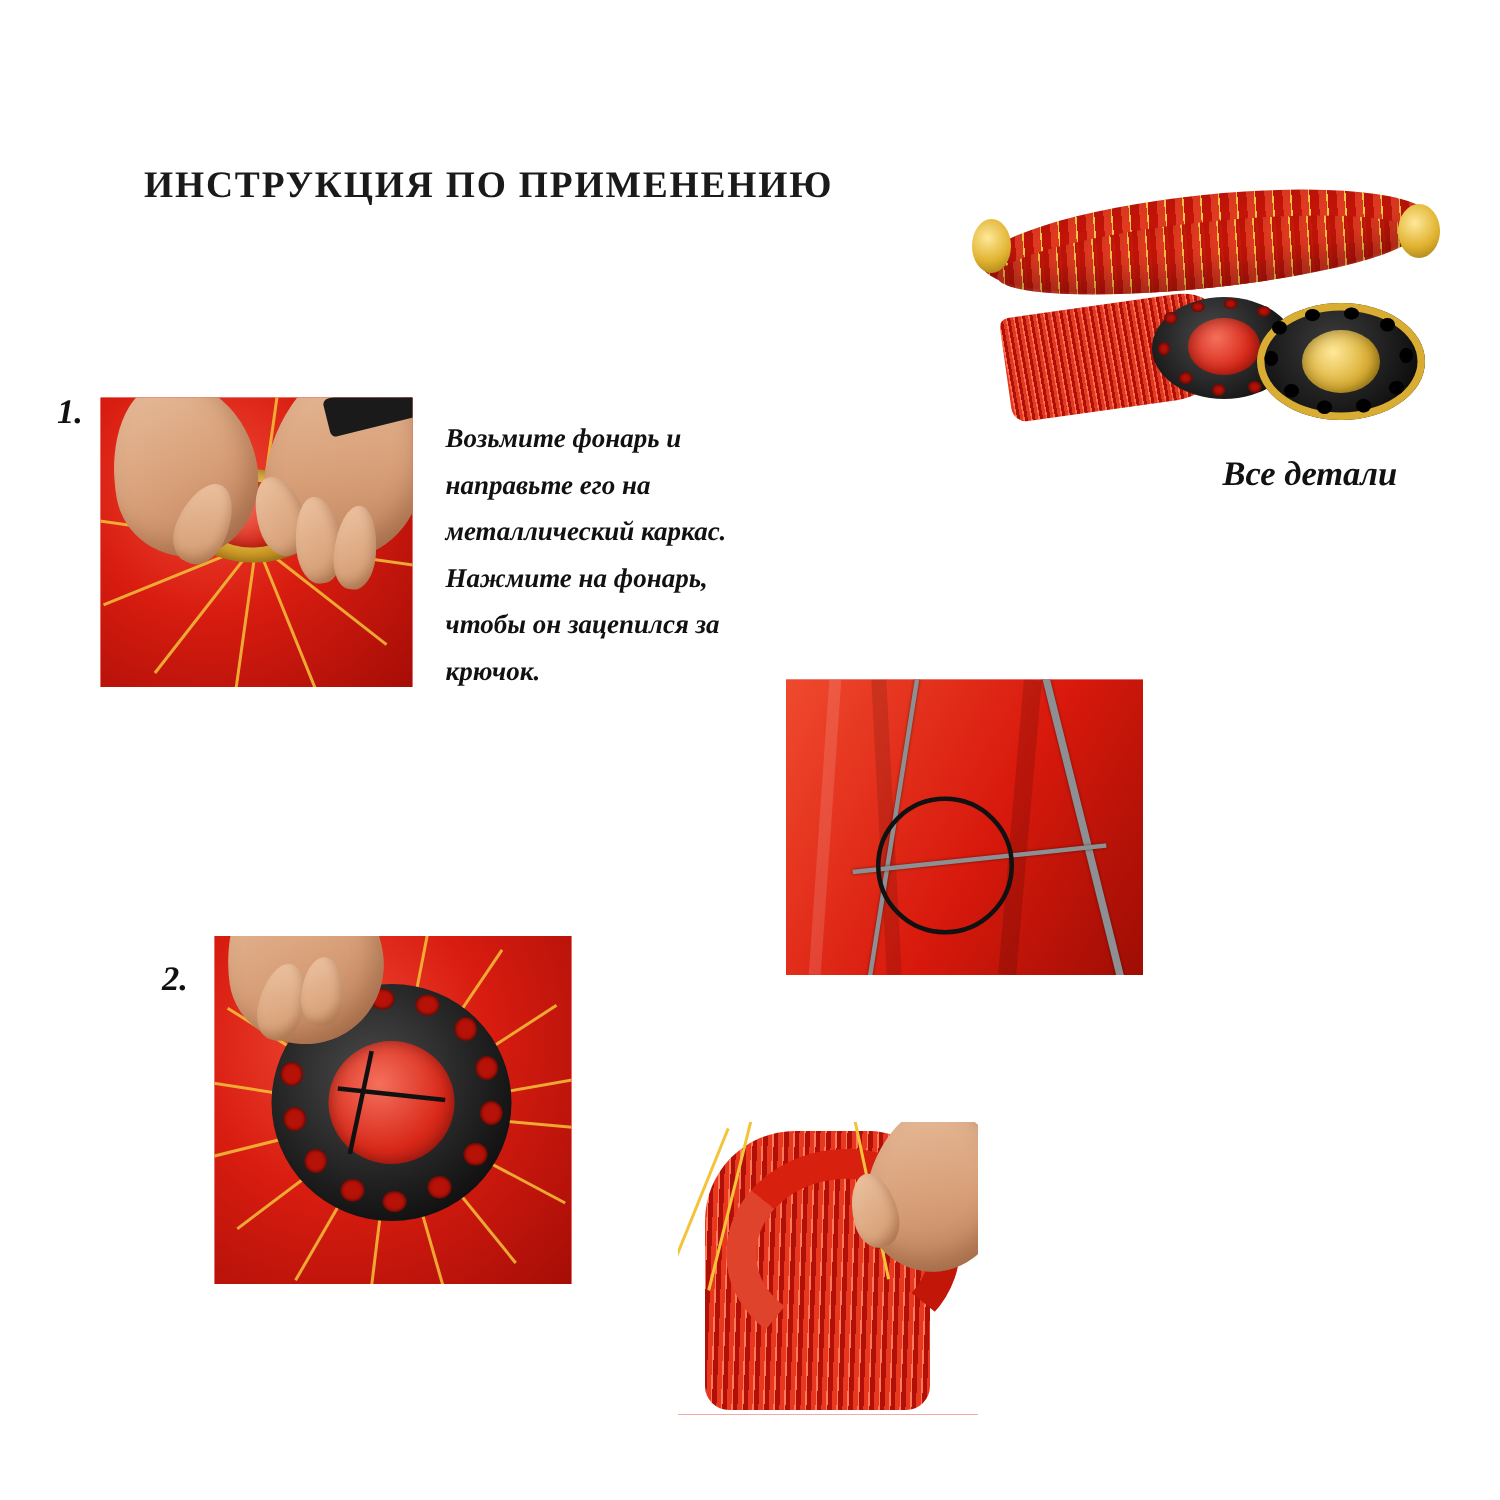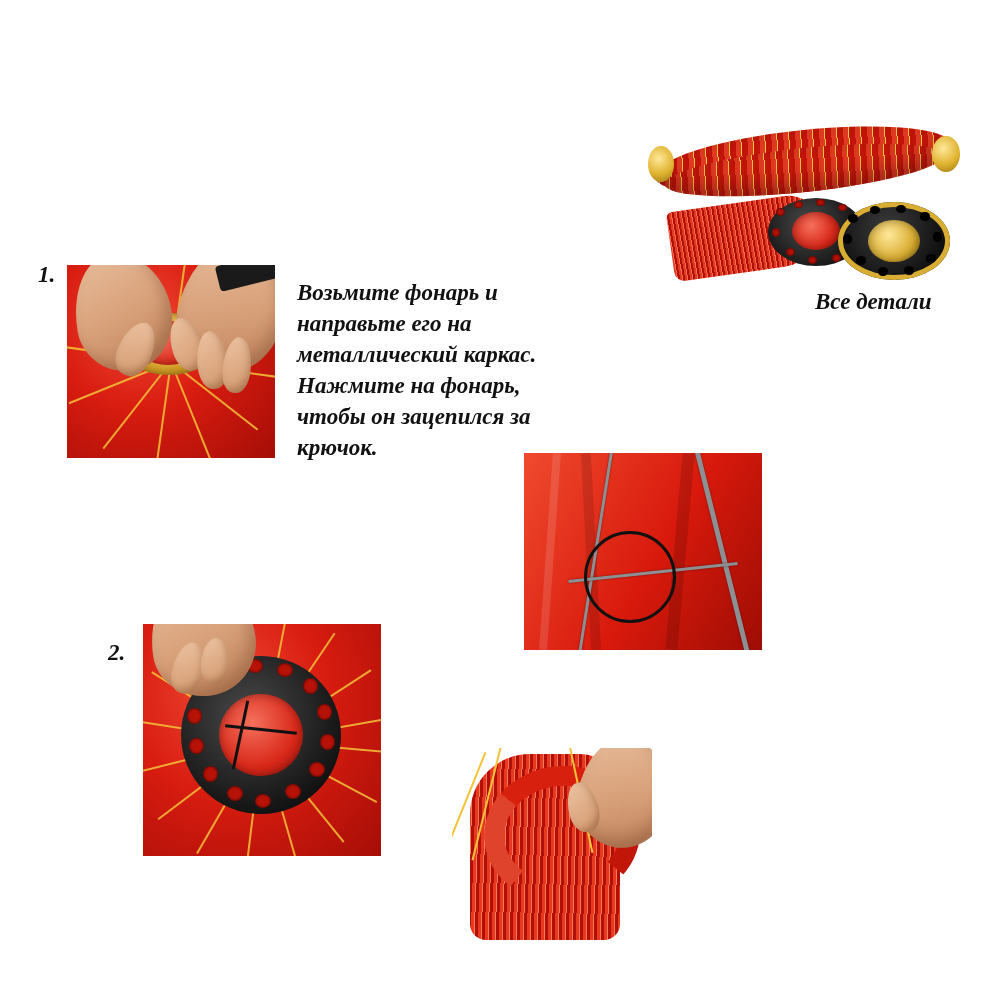--- a/index.html
+++ b/index.html
@@ -38,39 +38,39 @@
     font-style: italic;
     color: #111;
   }
   #step1-num { left: 38px; top: 262px; }
   #step2-num { left: 108px; top: 640px; }
 
   
   .body-text {
     position: absolute;
     font-family: "Liberation Serif", serif;
-    font-size: 23px;
+    font-size: 18px;
     font-style: italic;
     font-weight: 700;
     line-height: 31px;
     color: #111;
     white-space: pre-line;
   }
   #text1 { left: 297px; top: 277px; width: 340px; }
   #text2 { left: 668px; top: 810px; width: 300px; }
 
   .caption {
     position: absolute;
     font-family: "Liberation Serif", serif;
     font-size: 23px;
     font-style: italic;
     font-weight: 700;
     color: #111;
   }
-  #caption-parts { left: 815px; top: 289px; }
+  #caption-parts { left: 815px; top: 303px; }
 
   
   .photo {
     position: absolute;
     overflow: hidden;
     background: #d71f18;
   }
 
   
   #photo1 { left: 67px; top: 265px; width: 208px; height: 193px; }
@@ -172,20 +172,21 @@
     position: absolute;
     border: 3px solid #111;
     border-radius: 50%;
   }
 </style>
 </head>
 <body>
 
 <div id="page">
 
+  <div class="title" id="doc-title">ИНСТРУКЦИЯ ПО ПРИМЕНЕНИЮ</div>
 
   <div class="photo" id="photo5">
 
     <div class="lantern-folded" style="left:14px; top:20px; width:300px; height:62px;"></div>
     <div class="lantern-folded" style="left:24px; top:38px; width:280px; height:44px; opacity:.95;"></div>
 
     <div class="goldring" style="left:8px; top:36px; width:26px; height:36px;"></div>
     <div class="goldring" style="left:292px; top:26px; width:28px; height:36px;"></div>
 
     <div class="tassel" style="left:30px; top:92px; width:150px; height:70px;

